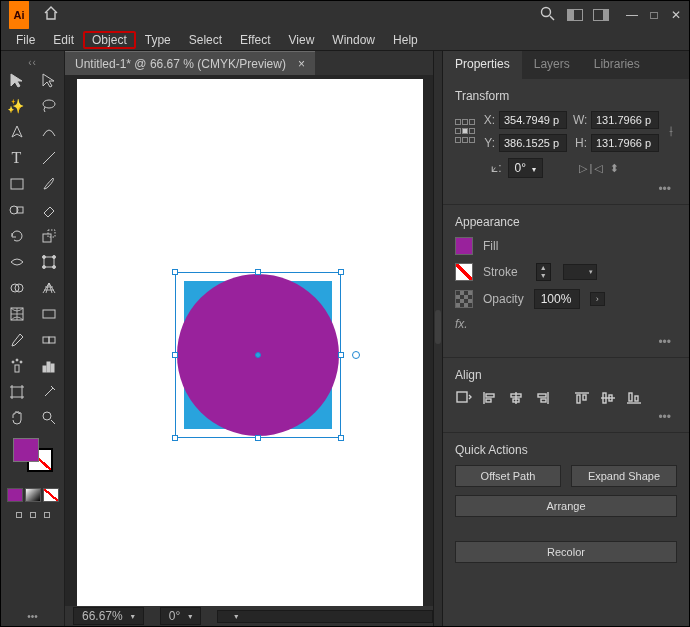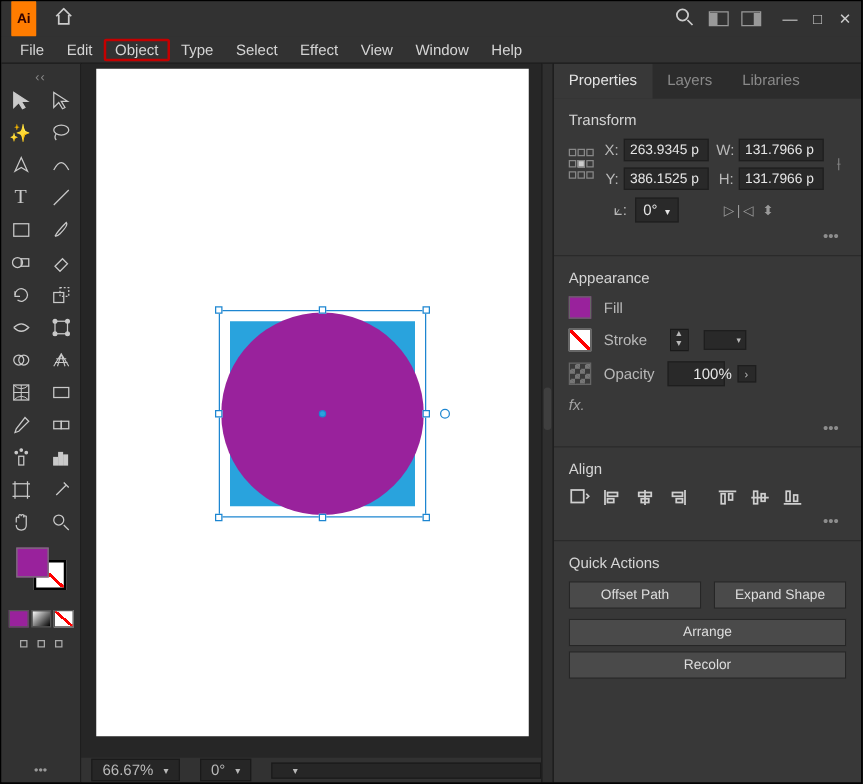--- a/index.html
+++ b/index.html
@@ -99,32 +99,32 @@
 .stroke-chip{ width:18px; height:18px; background:#fff; border:1px solid #666; position:relative;}
 .stroke-chip::after{content:''; position:absolute;inset:0; background:linear-gradient(to top right, transparent 43%, red 43%, red 57%, transparent 57%);}
 .stepper{ display:flex; flex-direction:column; border:1px solid #1a1a1a; margin-left:8px;}
 .stepper span{background:#292929; font-size:7px; padding:0 3px; line-height:8px;}
 .swdrop{ background:#292929; border:1px solid #1e1e1e; width:34px; height:16px; margin-left:2px; display:flex;justify-content:flex-end; align-items:center; padding-right:3px;}
 .swdrop .car{font-size:7px;}
 .op-chip{ width:18px; height:18px; border:1px solid #666; background:
   linear-gradient(45deg,#777 25%,transparent 25%,transparent 75%,#777 75%),
   linear-gradient(45deg,#777 25%,#3a3a3a 25%,#3a3a3a 75%,#777 75%);
   background-size:8px 8px; background-position:0 0,4px 4px;}
-.op-val{ background:#292929; border:1px solid #1e1e1e; padding:2px 20px; width:46px; text-align:left; color:#e6e6e6;}
+.op-val{ background:#292929; border:1px solid #1e1e1e; padding:2px 6px; width:46px; text-align:left; color:#e6e6e6;}
 .op-go{ background:#292929; border:1px solid #1e1e1e; padding:1px 5px; font-size:9px;}
 .fx{ font-style:italic; color:#a3a3a3; font-size:12px; margin-top:6px;}
 
 .align-row{ display:flex; gap:8px; align-items:center; margin-top:4px;}
 .al-ic{ width:18px; height:16px; color:#cfcfcf; display:flex; align-items:center; justify-content:center;}
 .al-ic svg{ width:16px; height:14px; stroke:#cfcfcf; fill:none; stroke-width:1.4;}
 
 .qa-btn{ background:#4a4a4a; border:1px solid #262626; color:#ddd; padding:4px 12px; text-align:center; font-size:11px;}
 .qa-row{ display:flex; gap:10px; margin-bottom:8px;}
 .qa-row .qa-btn{ flex:1;}
-.qa-full{ width:100%; display:block; margin-bottom:4px;text-align:center;}
+.qa-full{ width:100%; display:block; margin-bottom:24px;text-align:center;}
 </style>
 </head>
 <body>
 
 <div class="app">
 
   <div class="titlebar">
     <div class="ai-logo">Ai</div>
     <div class="home">
       <svg width="16" height="14" viewBox="0 0 16 14">
@@ -329,20 +329,26 @@
       <div class="modedots">
         <span></span>
         <span></span>
         <span></span>
       </div>
       <div style="flex:1"></div>
       <div style="color:#999; font-size:10px; margin-bottom:4px;">•••</div>
     </div>
 
     <div class="doc-wrap">
+      <div class="tabs-row">
+        <div class="dtab">
+          <span>Untitled-1* @ 66.67 % (CMYK/Preview)</span>
+          <span class="close-x">×</span>
+        </div>
+      </div>
       <div class="canvas-area">
         <div class="artboard">
           <div class="artwork">
             <div class="art-rect"></div>
             <div class="art-ell"></div>
             <div class="sel-box">
               <div class="handle-sq hs-tl"></div>
               <div class="handle-sq hs-tm"></div>
               <div class="handle-sq hs-tr"></div>
               <div class="handle-sq hs-ml"></div>
@@ -391,21 +397,21 @@
               <span></span>
               <span class="ctr"></span>
               <span></span>
               <span></span>
               <span></span>
               <span></span>
           </div>
           <div class="fld-col">
             <div class="fld-row">
                 <label>X:</label>
-                <div class="numbox">263.9345 p</div>
+                <div class="numbox">354.7949 p</div>
               </div>
             <div class="fld-row">
                 <label>Y:</label>
                 <div class="numbox">386.1525 p</div>
               </div>
           </div>
           <div class="fld-col">
             <div class="fld-row">
                 <label>W:</label>
                 <div class="numbox">131.7966 p</div>

